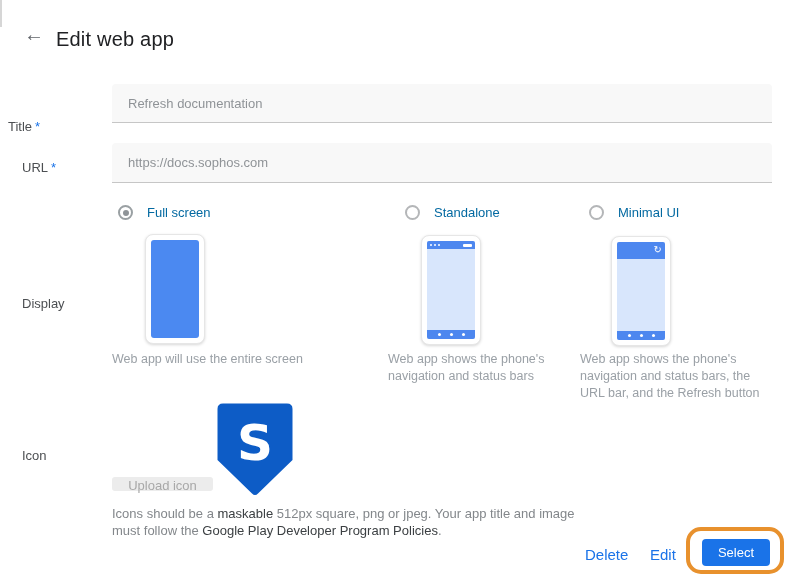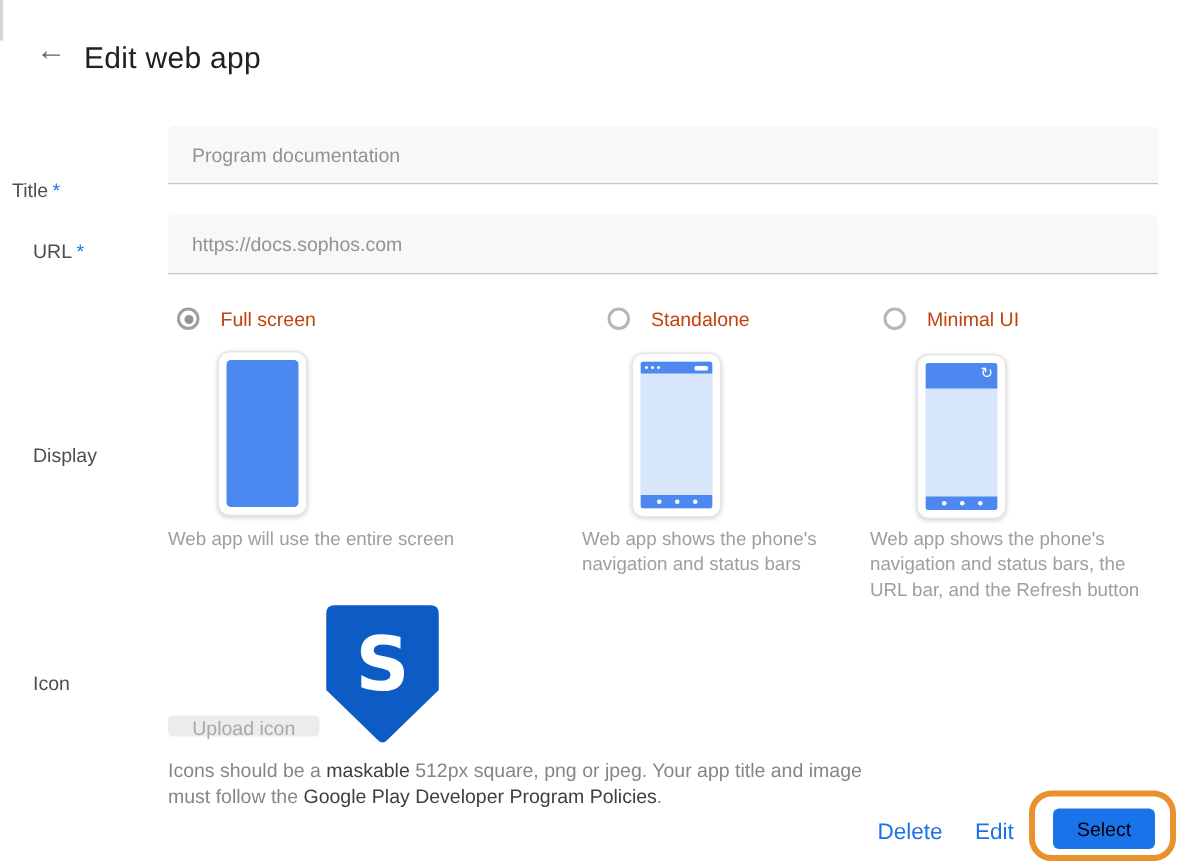--- a/index.html
+++ b/index.html
@@ -31,21 +31,21 @@
   
   .radio-opt{display:flex;align-items:center;top:205px;}
   .radio{
     width:15px;height:15px;border-radius:50%;border:2px solid #b4b6b8;box-sizing:border-box;
     background:#fff;flex:0 0 auto;position:relative;cursor:pointer;
   }
   .radio.checked{border-color:#9aa0a3;}
   .radio.checked::after{
     content:"";position:absolute;left:2.5px;top:2.5px;width:6px;height:6px;border-radius:50%;background:#8f9498;
   }
-  .radio-label{margin-left:14px;font-size:13px;color:#c2410c;}
+  .radio-label{margin-left:14px;font-size:13px;color:#0369a1;}
 
   
   .phone{
     width:60px;height:110px;background:#fff;border:1px solid #e6e6e6;border-radius:8px;
     box-sizing:border-box;box-shadow:0 1px 3px rgba(0,0,0,.16);padding:5px;
   }
   .screen-full{width:100%;height:100%;background:#4b89f1;border-radius:3px;}
   .screen-lite{width:100%;height:100%;background:#d8e6fc;border-radius:2px;position:relative;overflow:hidden;}
   .bar-top{position:absolute;left:0;top:0;right:0;height:8px;background:#4d87ef;display:flex;align-items:center;}
   .bar-top .dots{display:flex;gap:2px;margin-left:3px;}
@@ -62,42 +62,42 @@
   .upload-btn{
     left:112px;top:477px;width:101px;height:14px;background:#ececec;border:none;border-radius:3px;
     color:#a8a8a8;font-size:13px;font-family:inherit;cursor:default;
   }
   .icon-note{left:112px;top:505px;width:472px;font-size:13px;color:#83878b;line-height:17px;}
   .icon-note .dark{color:#3c4043;}
 
   
   .link{font-size:15px;color:#1a73e8;font-weight:400;cursor:pointer;top:546px;}
   .select-btn{
-    left:702px;top:539px;width:68px;height:27px;background:#1a73e8;color:#000000;border:none;border-radius:4px;
+    left:702px;top:539px;width:68px;height:27px;background:#1a73e8;color:#ffffff;border:none;border-radius:4px;
     font-size:13px;font-weight:500;font-family:inherit;cursor:pointer;
   }
   .orange-callout{
     left:686px;top:527px;width:98px;height:47px;border:4px solid #e8912d;border-radius:15px;
     box-sizing:border-box;pointer-events:none;
   }
 </style>
 </head>
 <body>
 
 <div id="app">
   <div class="abs edge-line"></div>
 
   <span class="abs back-arrow">←</span>
   <span class="abs page-title">Edit web app</span>
 
   <div class="abs flabel" style="left:8px;top:101px;margin-top:18px;">
     <span>Title</span><span class="req">*</span>
   </div>
   <div class="abs tfield" id="title-field">
-    <span>Program documentation</span>
+    <span>Refresh documentation</span>
   </div>
 
   <div class="abs flabel" style="left:22px;top:160px;">
     <span>URL</span><span class="req">*</span>
   </div>
   <div class="abs tfield" id="url-field">
     <span>https://docs.sophos.com</span>
   </div>
 
   <div class="abs flabel" style="left:22px;top:296px;">Display</div>

